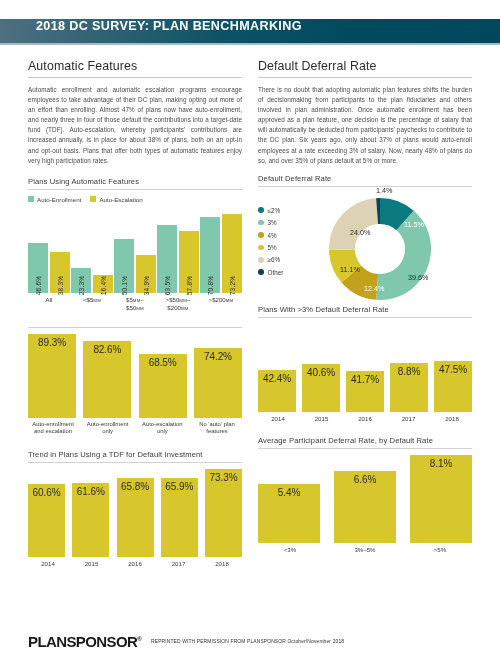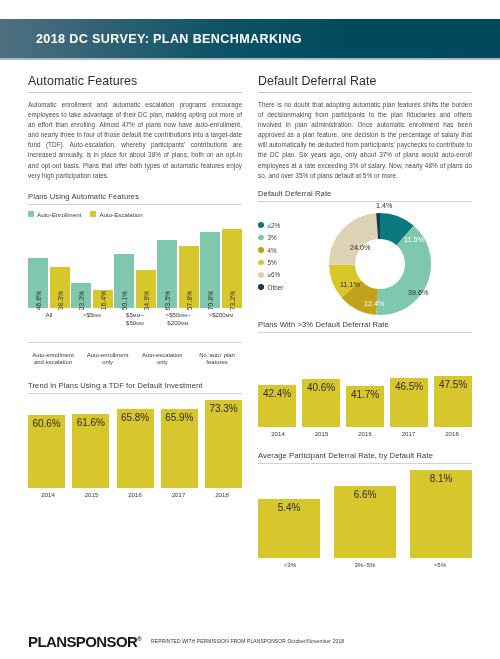--- a/index.html
+++ b/index.html
@@ -7,23 +7,23 @@
     width: 500px; height: 659px;
     background: #ffffff;
     font-family: "Liberation Sans", sans-serif;
     overflow: hidden;
   }
   .page { position: relative; width: 500px; height: 659px; background: #fff; }
 
   
   .topgap { height: 19px; background: #ffffff; }
   .header {
-    height: 39px;
+    height: 24px;
     background: linear-gradient(to right, #4e7081 0%, #2e6173 22%, #0d5266 45%, #014a5e 70%, #01485d 100%);
-    display: flex; align-items: center;
+    display: flex; 
   }
   .header-title {
     color: #ffffff;
     font-size: 12.6px;
     font-weight: bold;
     letter-spacing: 0.35px;
     padding-left: 36px;
   }
   .header-rule { height: 2px; background: #aab9c4; }
 
@@ -198,20 +198,42 @@
             <span>$200</span><span class="mm">MM</span>
           </div>
           <div class="group-xlab">
             <span>&gt;$200</span><span class="mm">MM</span>
           </div>
         </div>
       </div>
 
       <div class="chart-block" style="margin-top:14px">
         <div class="chart-rule"></div>
+        <div class="bars" style="height:84px">
+          <div class="bar-col">
+            <div class="bar" style="height:84px;width:48px">
+              <span class="bar-val">89.3%</span>
+            </div>
+          </div>
+          <div class="bar-col">
+            <div class="bar" style="height:77px;width:48px">
+              <span class="bar-val">82.6%</span>
+            </div>
+          </div>
+          <div class="bar-col">
+            <div class="bar" style="height:64px;width:48px">
+              <span class="bar-val">68.5%</span>
+            </div>
+          </div>
+          <div class="bar-col">
+            <div class="bar" style="height:70px;width:48px">
+              <span class="bar-val">74.2%</span>
+            </div>
+          </div>
+        </div>
         <div class="bars" style="align-items:flex-start">
           <div class="bar-xlab small" style="width:50px">
             <span>Auto-enrollment</span><br>
             <span>and escalation</span>
           </div>
           <div class="bar-xlab small" style="width:50px">
             <span>Auto-enrollment</span><br>
             <span>only</span>
           </div>
           <div class="bar-xlab small" style="width:50px">
@@ -340,21 +362,21 @@
               <span class="bar-val">40.6%</span>
             </div>
           </div>
           <div class="bar-col">
             <div class="bar" style="height:41px;width:38px">
               <span class="bar-val">41.7%</span>
             </div>
           </div>
           <div class="bar-col">
             <div class="bar" style="height:49px;width:38px">
-              <span class="bar-val">46.5%</span>
+              <span class="bar-val">8.8%</span>
             </div>
           </div>
           <div class="bar-col">
             <div class="bar" style="height:51px;width:38px">
               <span class="bar-val">47.5%</span>
             </div>
           </div>
         </div>
         <div class="bars">
           <div class="bar-xlab" style="width:40px">2014</div>

